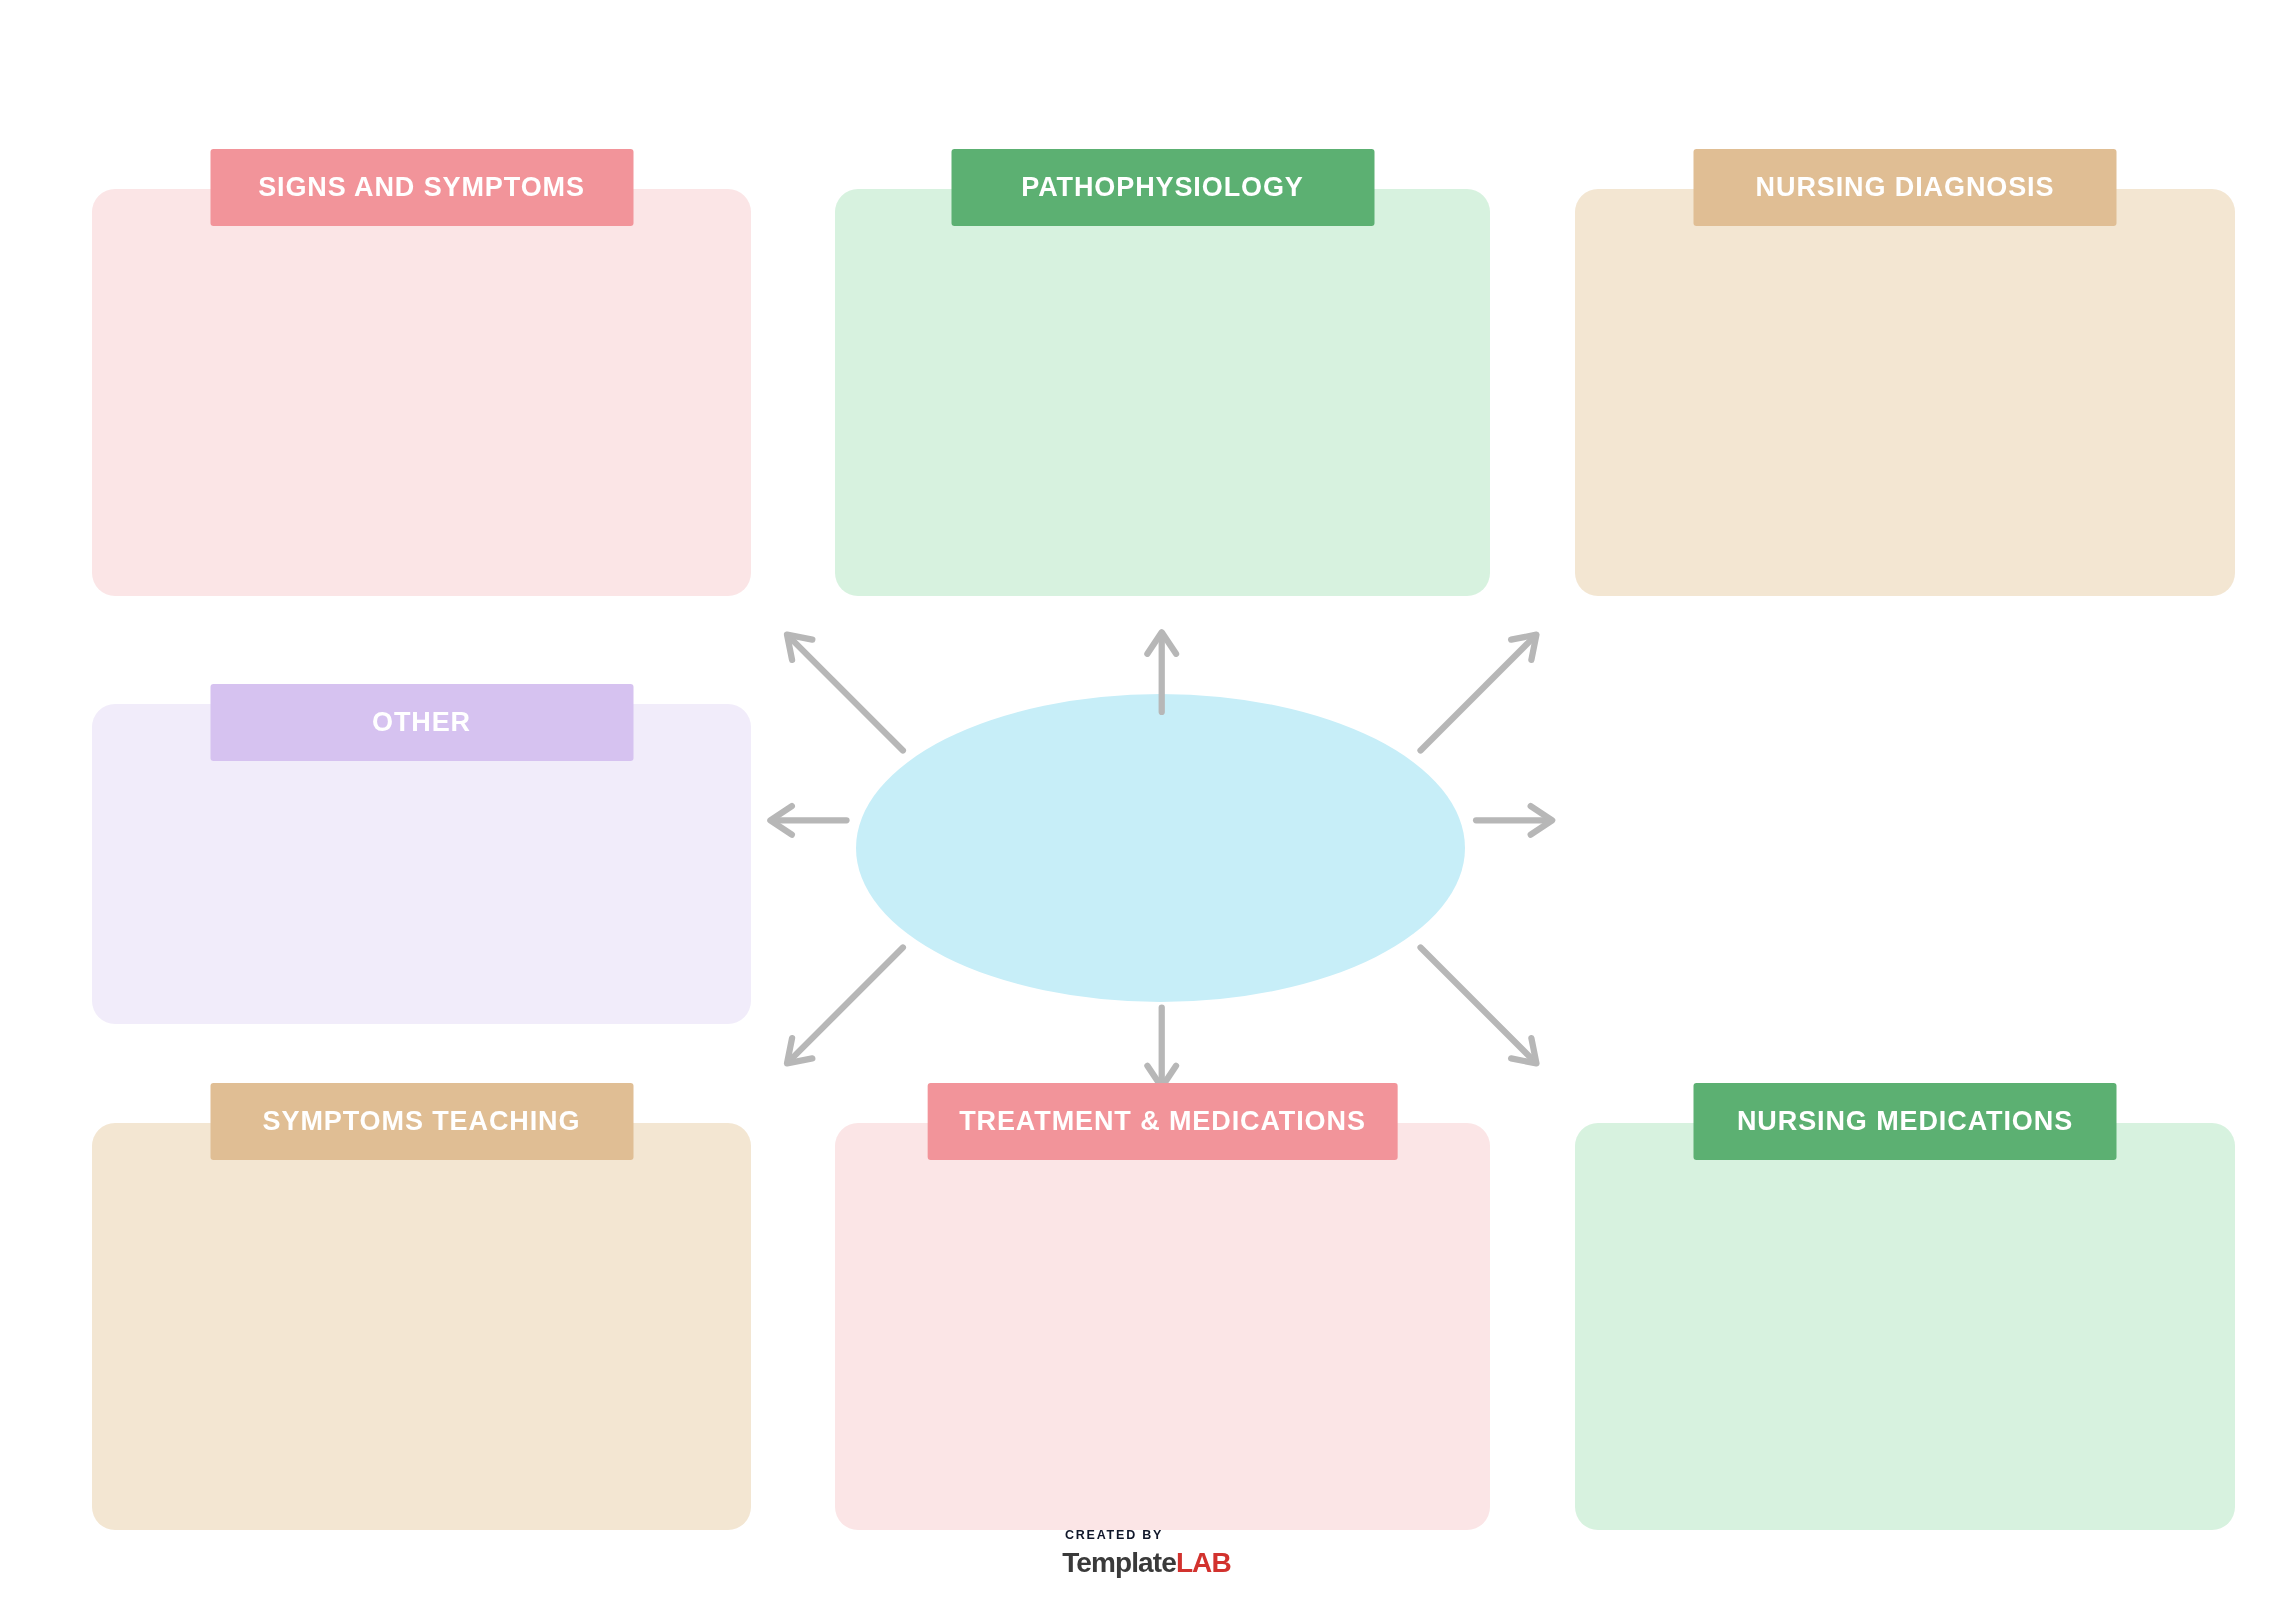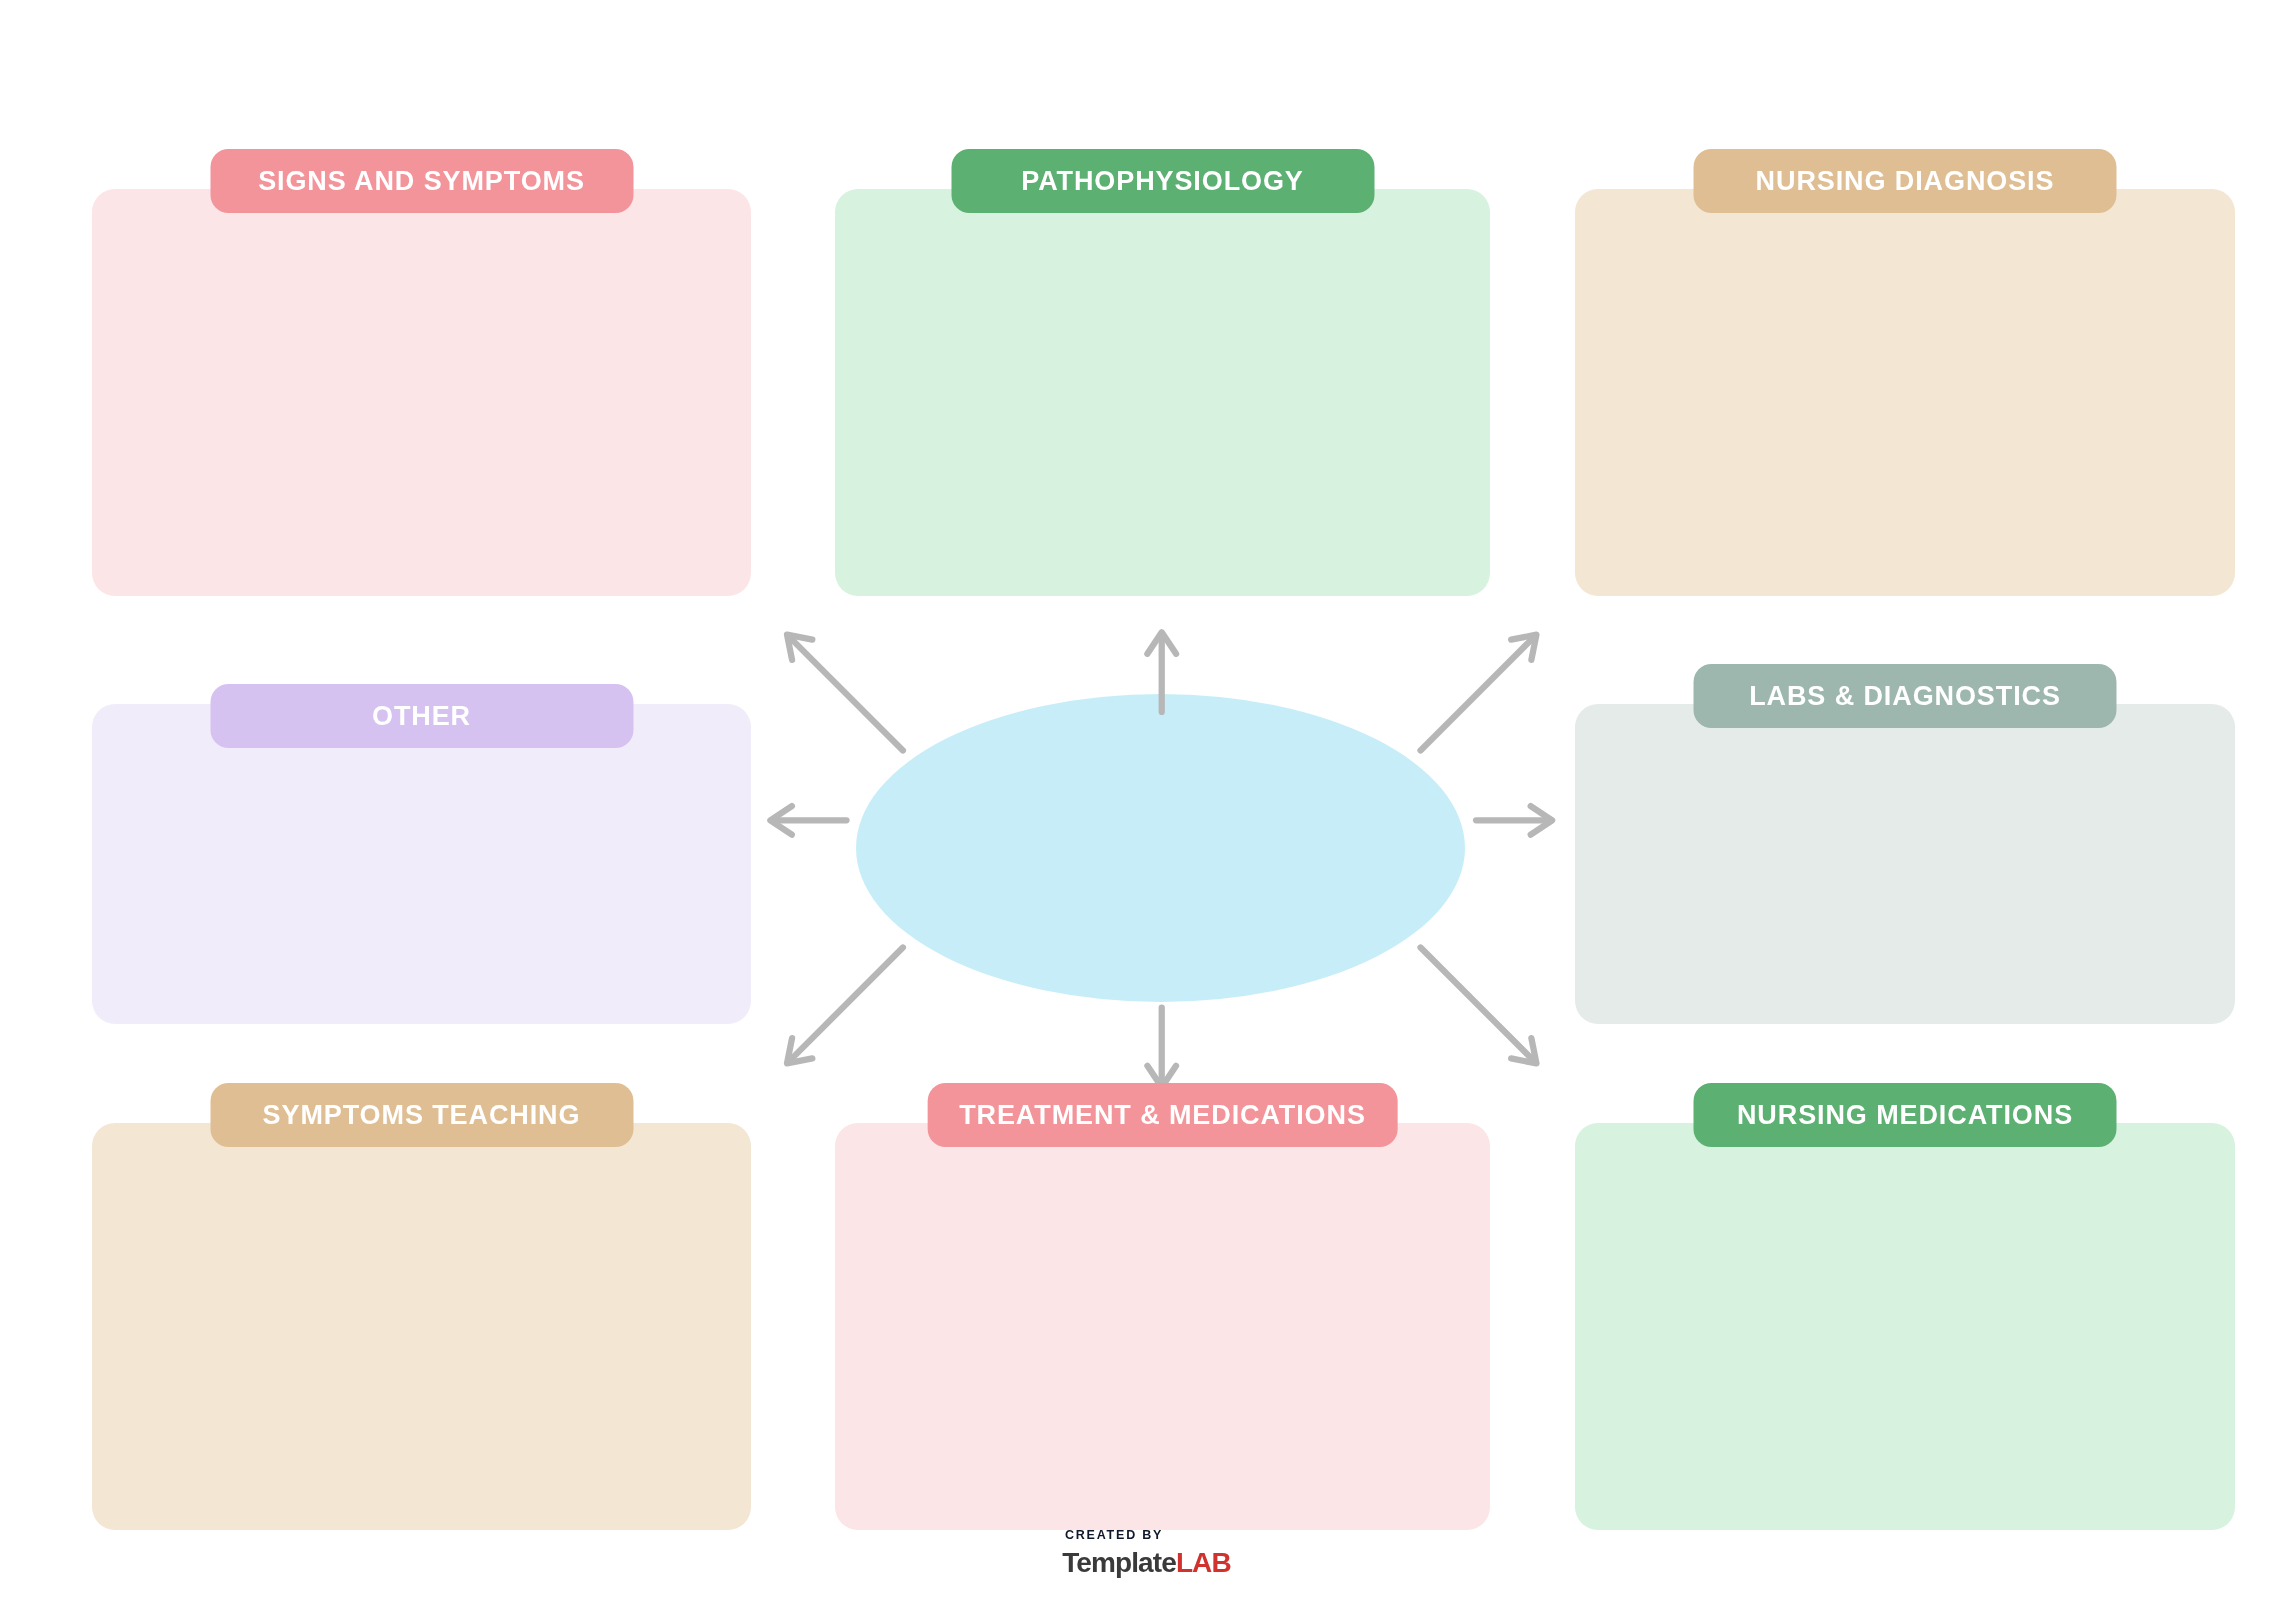--- a/index.html
+++ b/index.html
@@ -27,25 +27,25 @@
   }
   .box {
     position: absolute;
     border-radius: 23px;
   }
   .badge {
     position: absolute;
     top: -40px;
     left: 50%;
     transform: translateX(-50%);
-    height: 64px;
+    height: 77px;
     min-width: 423px;
     padding: 0 32px;
     box-sizing: border-box;
-    border-radius: 18px;
+    border-radius: 3px;
     display: flex;
     align-items: center;
     justify-content: center;
     color: #ffffff;
     font-size: 27px;
     font-weight: bold;
     letter-spacing: 0.9px;
     white-space: nowrap;
   }
   
@@ -126,23 +126,20 @@
       <line x1="1297" y1="1125" x2="1297" y2="1212" marker-end="url(#arrowhead)" stroke="#B7B7B7"></line>
       <line x1="945" y1="916" x2="862" y2="916" marker-end="url(#arrowhead)" stroke="#B7B7B7"></line>
       <line x1="1648" y1="916" x2="1731" y2="916" marker-end="url(#arrowhead)" stroke="#B7B7B7"></line>
       <line x1="1008" y1="838" x2="880" y2="710" marker-end="url(#arrowhead)" stroke="#B7B7B7"></line>
       <line x1="1586" y1="838" x2="1714" y2="710" marker-end="url(#arrowhead)" stroke="#B7B7B7"></line>
       <line x1="1008" y1="1058" x2="880" y2="1186" marker-end="url(#arrowhead)" stroke="#B7B7B7"></line>
       <line x1="1586" y1="1058" x2="1714" y2="1186" marker-end="url(#arrowhead)" stroke="#B7B7B7"></line>
     </g>
   </svg>
 
-  <div class="box pos-mr" style="background: rgb(229, 235, 233);">
-    <div class="badge" style="background: rgb(157, 183, 174);">LABS &amp; DIAGNOSTICS</div>
-  </div>
 
   <div class="box pos-bl" style="background: rgb(243, 230, 210);">
     <div class="badge" style="background: rgb(224, 190, 148);">SYMPTOMS TEACHING</div>
   </div>
   <div class="box pos-bc" style="background: rgb(251, 229, 230);">
     <div class="badge" style="background: rgb(242, 148, 154);">TREATMENT &amp; MEDICATIONS</div>
   </div>
   <div class="box pos-br" style="background: rgb(215, 242, 223);">
     <div class="badge" style="background: rgb(92, 176, 114);">NURSING MEDICATIONS</div>
   </div>

